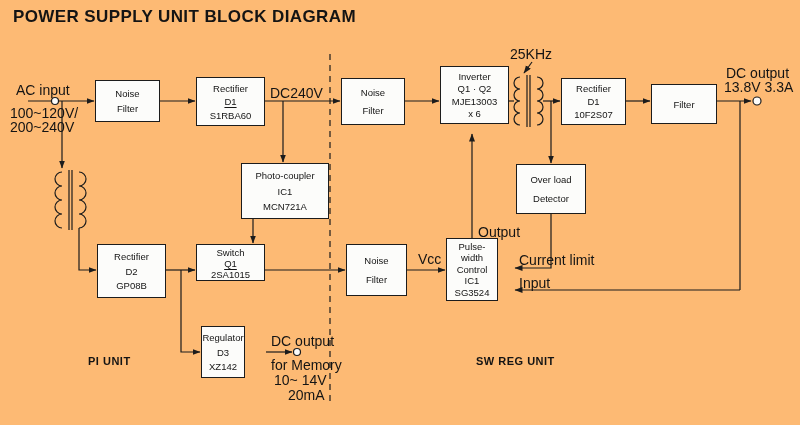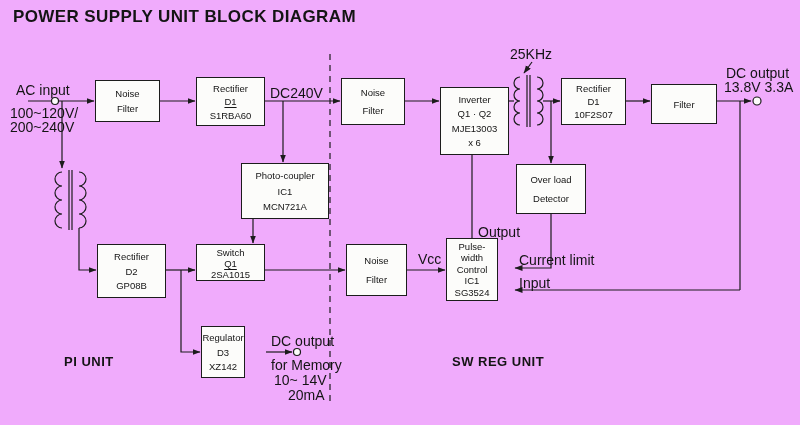--- a/index.html
+++ b/index.html
@@ -1,31 +1,31 @@
 <!DOCTYPE html>
 <html><head>
 <meta charset="utf-8">
 <style>
   html,body { margin:0; padding:0; background:#fcfcfa; }
   .stage {
-    position:relative; width:800px; height:425px; background:#f0abfc;
+    position:relative; width:800px; height:425px; background:#fdba74;
     font-family:"Liberation Sans", sans-serif; color:#141414; overflow:hidden;
   }
   .title {
     position:absolute; left:13px; top:7px;
     font-size:17px; font-weight:bold; letter-spacing:0.4px; white-space:pre;
   }
   .box {
     position:absolute; border:1.3px solid #1c1c1c; background:#fcfcfa;
     display:flex; flex-direction:column; justify-content:space-evenly; align-items:center;
     text-align:center; font-size:9.5px; line-height:11px; padding:2px 1px;
     box-sizing:border-box;
   }
   .lbl { position:absolute; font-size:14px; line-height:11px; white-space:pre; }
-  .sec { font-weight:bold; font-size:13px; letter-spacing:0.5px; }
+  .sec { font-weight:bold; font-size:11px; letter-spacing:0.5px;margin-left:24px; }
   .u { text-decoration:underline; text-underline-offset:2px; }
   svg.wires { position:absolute; left:0; top:0; }
 </style>
 </head>
 <body>
 
 <div class="stage">
 
   <svg class="wires" width="800" height="425" viewBox="0 0 800 425">
     <defs>
@@ -113,21 +113,21 @@
     <span>Regulator</span>
     <span>D3</span>
     <span>XZ142</span>
   </div>
 
   <div class="box" style="left:341px;top:78px;width:64px;height:47px">
     <span>Noise</span>
     <span>Filter</span>
   </div>
 
-  <div class="box" style="left:440px;top:87px;width:69px;height:68px">
+  <div class="box" style="left:440px;top:66px;width:69px;height:58px">
     <span>Inverter</span>
     <span>Q1 · Q2</span>
     <span>MJE13003</span>
     <span>x 6</span>
   </div>
 
   <div class="box" style="left:561px;top:78px;width:65px;height:47px">
     <span>Rectifier</span>
     <span>D1</span>
     <span>10F2S07</span>

